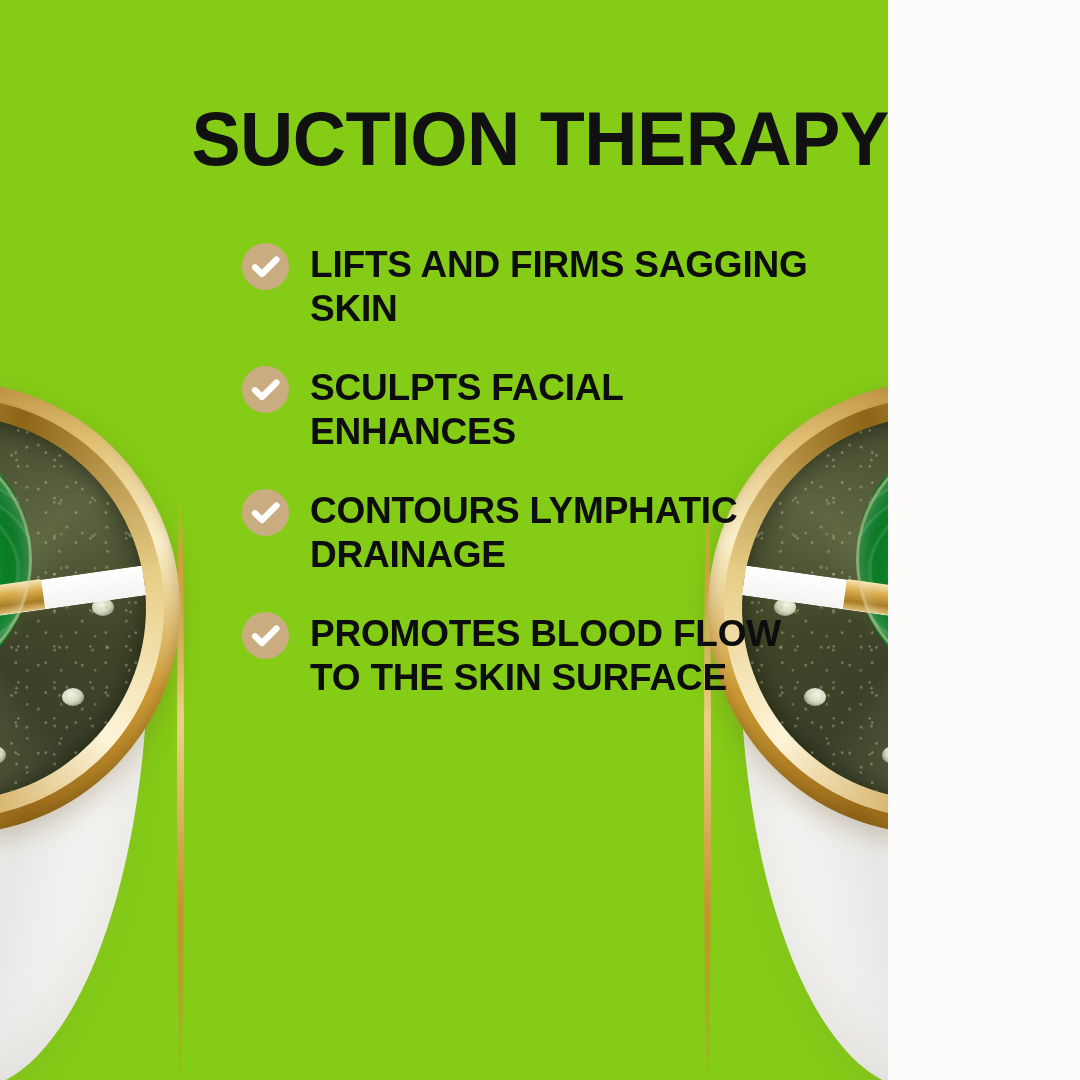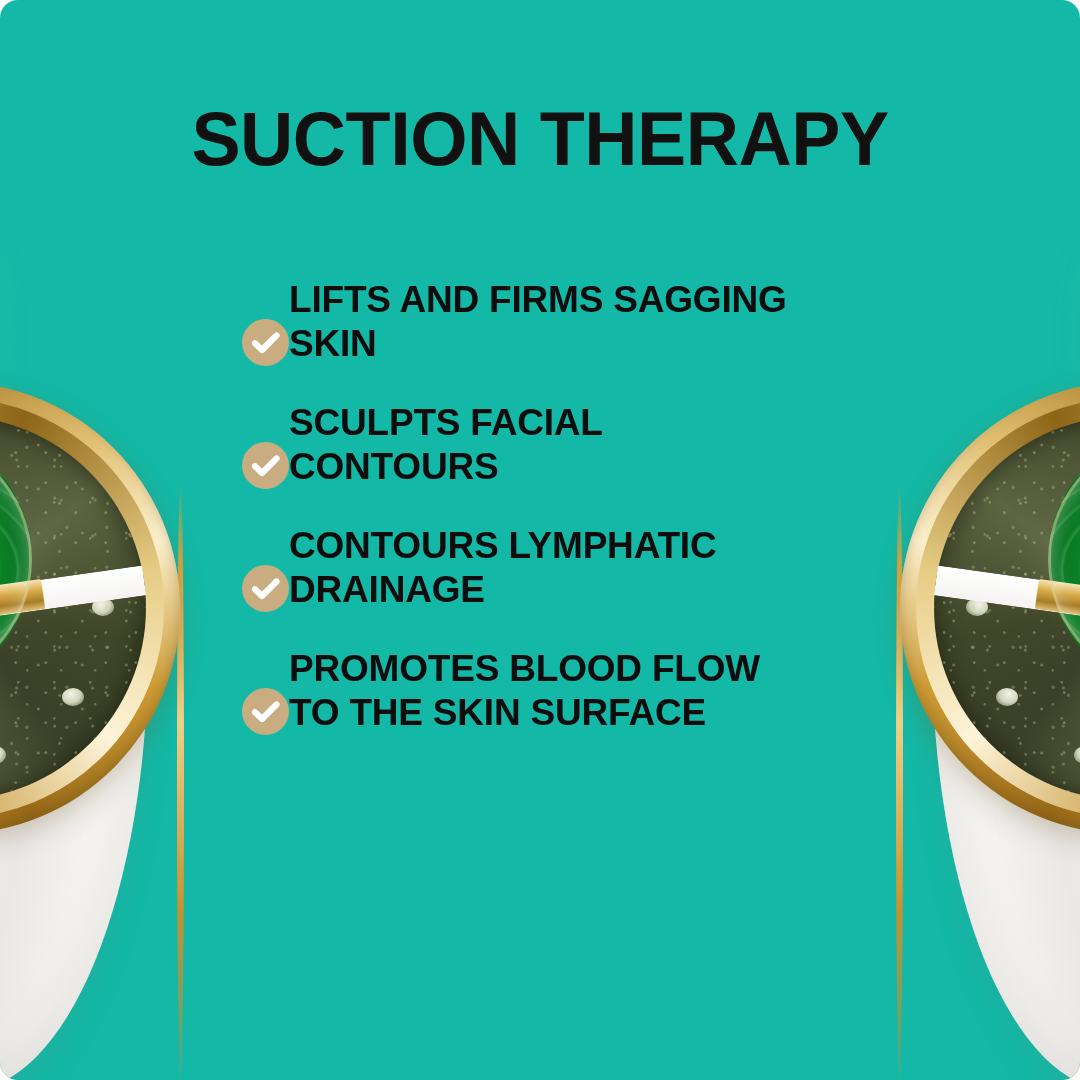--- a/index.html
+++ b/index.html
@@ -11,25 +11,24 @@
 
   body {
     font-family:"Liberation Sans", sans-serif;
     background:#FDFCFA;
     position:relative;
   }
 
   .canvas {
     position:absolute;
     inset:0;
-    width:1080px;
+    width:888px;
     height:1080px;
-    background:#14b8a6;
+    background:#84cc16;
     overflow:hidden;
-    border-radius:18px;
   }
 
   
   .device {
     position:absolute;
     width:480px;
     height:760px;
     top:330px;
     pointer-events:none;
   }
@@ -308,21 +307,22 @@
   .benefit-list {
     position:absolute;
     top:243px;
     left:242px;
     width:640px;
     list-style:none;
   }
 
   .benefit-item {
     display:flex;
-    align-items:flex-end;
+    align-items:flex-start;
+    gap:21px;
     height:123px;
   }
 
   .check-circle {
     flex:0 0 auto;
     width:47px;
     height:47px;
     border-radius:50%;
     background:#C9AD81;
     position:relative;
@@ -405,21 +405,21 @@
 SKIN</span>
       </li>
 
       <li class="benefit-item">
         <span class="check-circle">
           <svg width="47" height="47" viewBox="0 0 47 47" aria-hidden="true">
             <path d="M13 24.2 L20 31 L34.5 16.5" fill="none" stroke="#ffffff" stroke-width="6.2" stroke-linecap="round" stroke-linejoin="round"></path>
           </svg>
         </span>
         <span class="benefit-text">SCULPTS FACIAL
-CONTOURS</span>
+ENHANCES</span>
       </li>
 
       <li class="benefit-item">
         <span class="check-circle">
           <svg width="47" height="47" viewBox="0 0 47 47" aria-hidden="true">
             <path d="M13 24.2 L20 31 L34.5 16.5" fill="none" stroke="#ffffff" stroke-width="6.2" stroke-linecap="round" stroke-linejoin="round"></path>
           </svg>
         </span>
         <span class="benefit-text">CONTOURS LYMPHATIC
 DRAINAGE</span>

